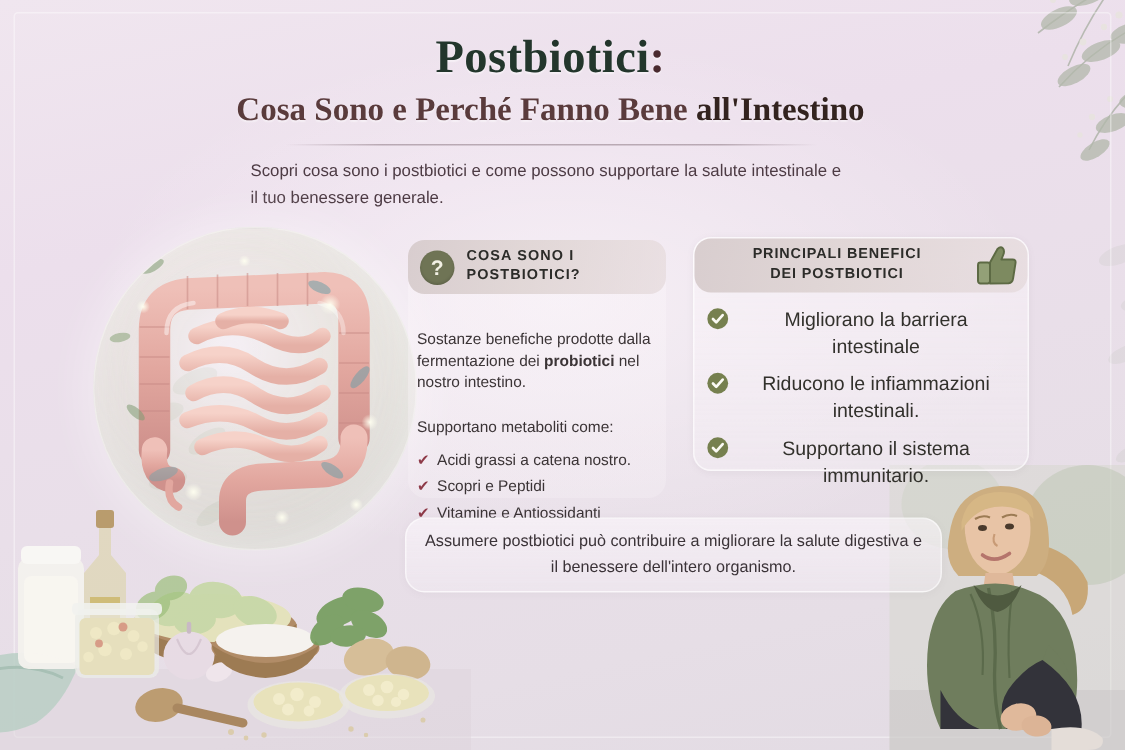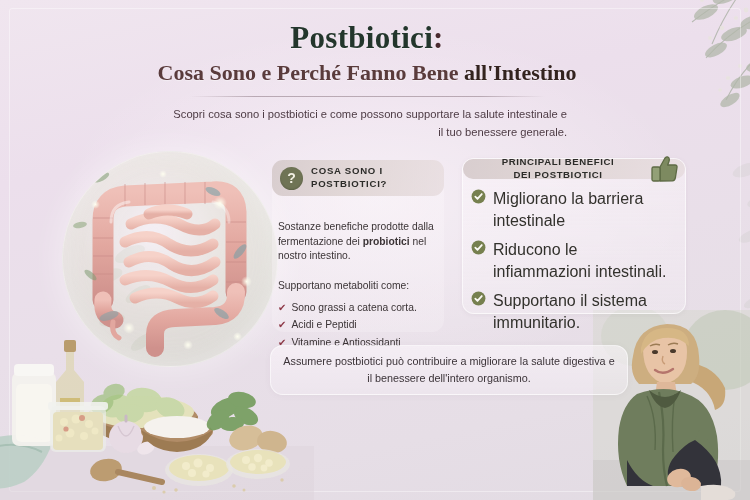--- a/index.html
+++ b/index.html
@@ -85,21 +85,21 @@
     height: 1px;
     margin: 11px auto 0 auto;
     background: linear-gradient(90deg, rgba(150,130,140,0) 0%, rgba(140,120,130,.55) 18%, rgba(140,120,130,.55) 82%, rgba(150,130,140,0) 100%);
   }
   .lede {
     width: 400px;
     margin: 8px auto 0 auto;
     font-size: 11.2px;
     line-height: 1.65;
     color: #4d3b44;
-    text-align: right;
+    text-align: left;
   }
 
   
   .gut-circle {
     position: absolute;
     left: 62px; top: 151px;
     width: 214px; height: 214px;
     border-radius: 50%;
     background:
       radial-gradient(circle at 42% 38%, rgba(255,255,255,.42) 0%, rgba(226,228,206,.40) 38%, rgba(196,206,176,.34) 70%, rgba(180,192,168,.30) 100%);
@@ -158,21 +158,21 @@
     display: flex;
     align-items: center;
     box-sizing: border-box;
   }
   .card-left .card-head {
     height: 36px;
     padding: 0 8px 0 8px;
     gap: 8px;
   }
   .card-right .card-head {
-    height: 20px;
+    height: 36px;
     padding: 0 6px 0 10px;
     justify-content: space-between;
     gap: 6px;
   }
 
   .head-title {
     font-size: 9.6px;
     font-weight: bold;
     letter-spacing: .75px;
     color: #2c2c29;
@@ -230,23 +230,24 @@
     flex: none;
   }
 
   .card-right .body { padding: 9px 10px 0 8px; }
   .blist { margin: 0; padding: 0; list-style: none; }
   .blist li {
     display: flex;
     align-items: flex-start;
     gap: 7px;
     margin-bottom: 7px;
-    font-size: 16px;
+    font-size: 13px;
     line-height: 1.38;
     color: #32312c;
+    text-align: center;
   }
   .circ {
     flex: none;
     width: 15px; height: 15px;
     margin-top: 1px;
   }
 
   
   .conclusion {
     position: absolute;
@@ -552,25 +553,25 @@
         <div>COSA SONO I</div>
         <div>POSTBIOTICI?</div>
       </div>
     </div>
     <div class="body">
       <p class="para"><span>Sostanze benefiche prodotte dalla fermentazione dei </span><b>probiotici</b><span> nel nostro intestino.</span></p>
       <p class="para tight">Supportano metaboliti come:</p>
       <ul class="bullets">
         <li>
             <span class="tick">✔</span>
-            <span>Sono grassi a catena corta.</span>
+            <span>Acidi grassi a catena nostro.</span>
           </li>
         <li>
             <span class="tick">✔</span>
-            <span>Acidi e Peptidi</span>
+            <span>Scopri e Peptidi</span>
           </li>
         <li>
             <span class="tick">✔</span>
             <span>Vitamine e Antiossidanti</span>
           </li>
       </ul>
     </div>
   </div>
 
   <div class="card card-right">

